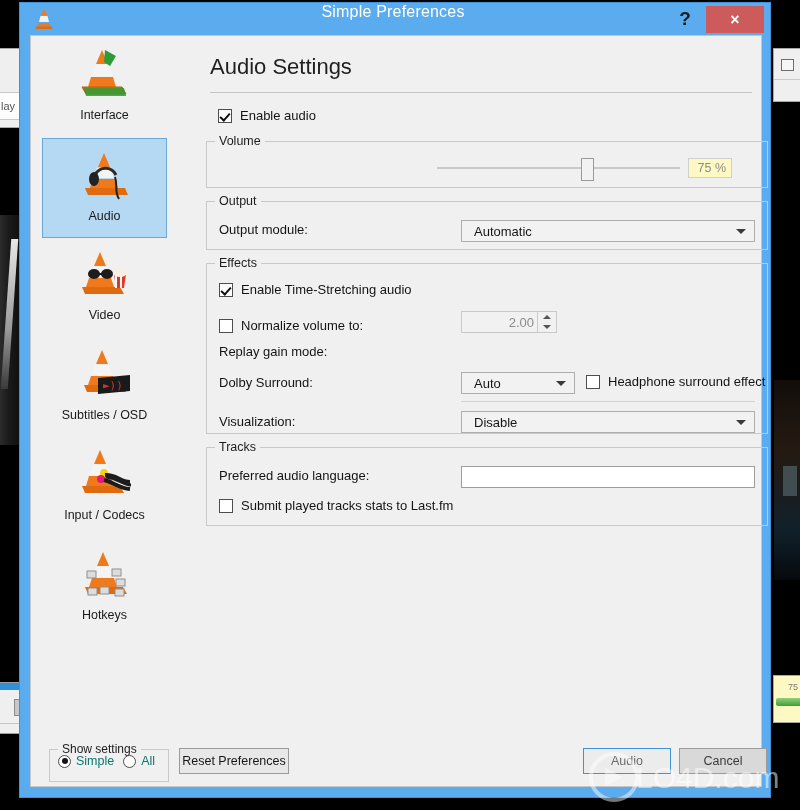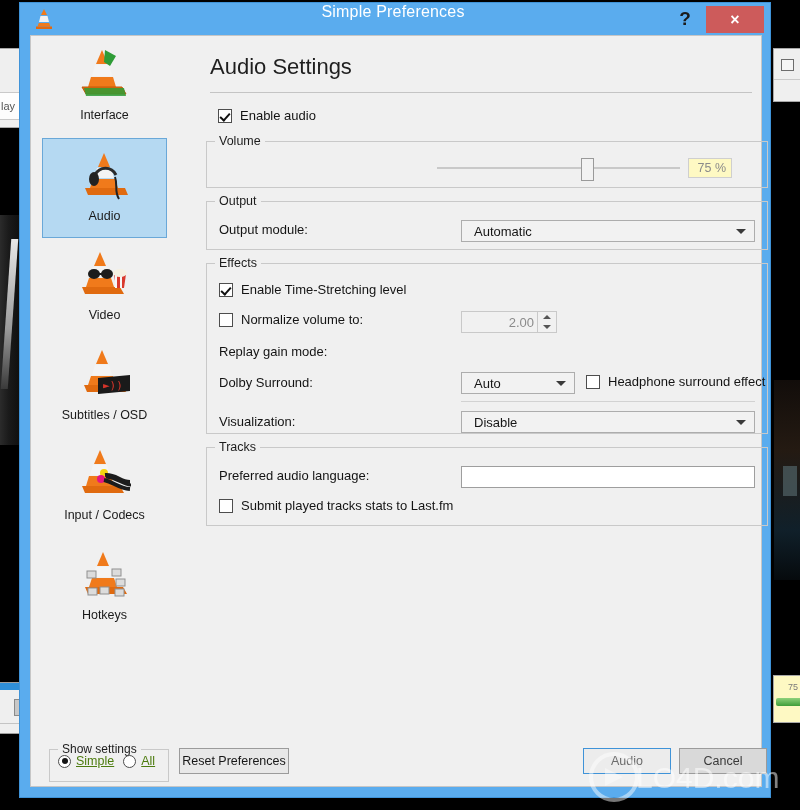--- a/index.html
+++ b/index.html
@@ -235,21 +235,21 @@
   fieldset.showset > legend { font-size: 12px; color: #1c1c1c; padding: 0 4px; margin-left: 8px; }
   .radio-row { display: flex; align-items: center; padding: 0 0 0 8px; margin-top: -2px; }
   .rdo {
     width: 13px; height: 13px; border: 1px solid #4d4d4d; border-radius: 50%;
     background: #fff; position: relative; box-sizing: border-box; flex: 0 0 auto;
   }
   .rdo.checked::after {
     content: ""; position: absolute; left: 2.5px; top: 2.5px;
     width: 6px; height: 6px; border-radius: 50%; background: #141414;
   }
-  .rdo-label { font-size: 12.5px; color: #4d7c0f; margin: 0 9px 0 5px; text-decoration: underline; }
+  .rdo-label { font-size: 12.5px; color: #0f766e; margin: 0 9px 0 5px; }
 
   .btn {
     position: absolute; height: 26px; background: #e8e8e8;
     border: 1px solid #9b9b9b; box-sizing: border-box;
     display: flex; align-items: center; justify-content: center;
     font-size: 12.5px; color: #171717;
   }
   .btn-reset { left: 148px; top: 8px; width: 110px; }
   .btn-save {
     left: 552px; top: 8px; width: 88px;
@@ -442,24 +442,24 @@
             <span>Automatic</span>
             <span class="arrow"></span>
           </div>
         </fieldset>
 
         <fieldset class="group grp-effects">
           <legend>Effects</legend>
 
           <div class="row" style="left:12px; top:12px;">
             <span class="cbx checked"></span>
-            <span class="cbx-label">Enable Time-Stretching level</span>
-          </div>
-
-          <div class="row" style="left:12px; top:42px;">
+            <span class="cbx-label">Enable Time-Stretching audio</span>
+          </div>
+
+          <div class="row" style="left:12px; top:48px;">
             <span class="cbx"></span>
             <span class="cbx-label">Normalize volume to:</span>
           </div>
           <div class="spin" style="position:absolute; left:254px; top:41px;">
             <span>2.00</span>
             <span class="spin-btns">
               <span class="spin-up"></span>
               <span class="spin-dn"></span>
             </span>
           </div>

